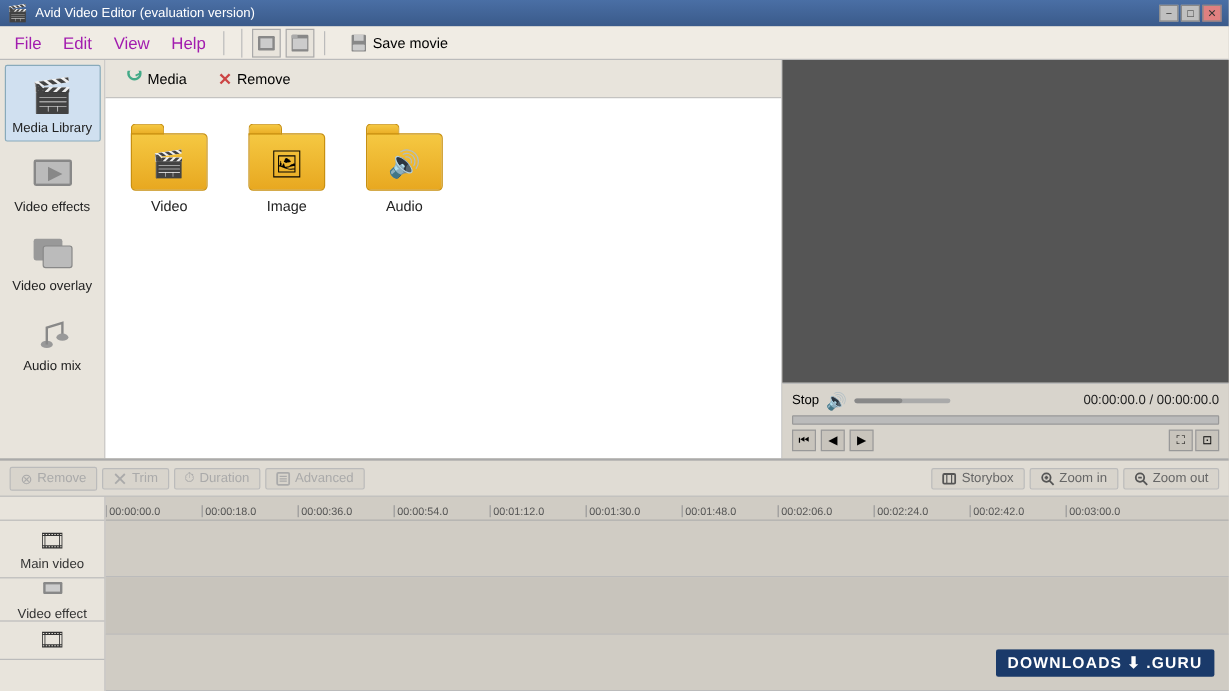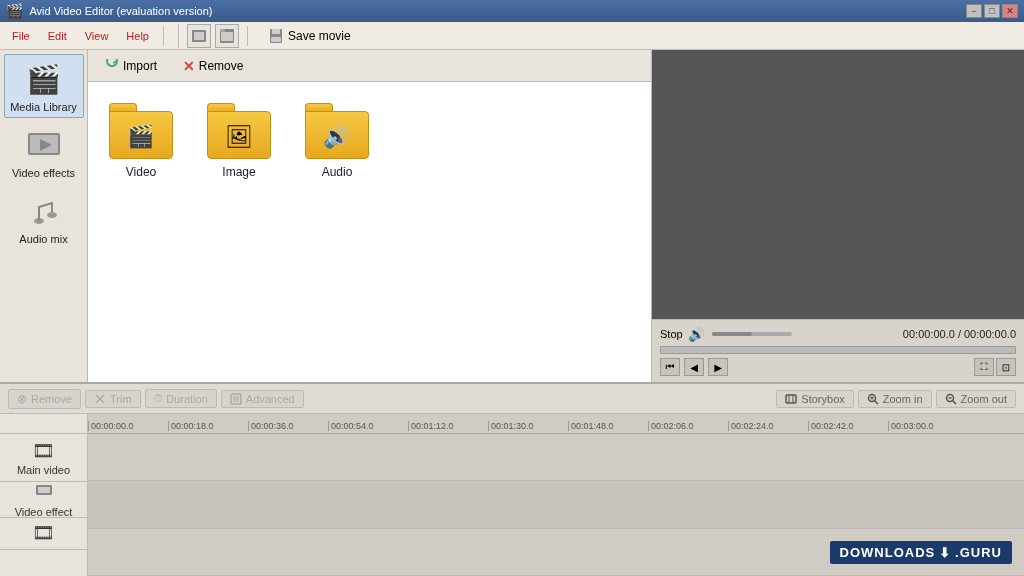--- a/index.html
+++ b/index.html
@@ -55,22 +55,22 @@
       height: 28px;
       display: flex;
       align-items: center;
       border-bottom: 1px solid #bbb;
       padding: 0 4px;
       gap: 2px;
     }
     .menu-item {
       padding: 3px 8px;
       cursor: pointer;
-      font-size: 11px;
-      color: #b91c1c;
+      font-size: 14px;
+      color: #a21caf;
     }
     #toolbar-icons {
       display: flex;
       align-items: center;
       gap: 4px;
       margin-left: 8px;
       padding-left: 8px;
       border-left: 1px solid #bbb;
     }
     .toolbar-icon-btn {
@@ -500,37 +500,46 @@
             <rect x="2" y="6" width="32" height="22" rx="2" fill="#888"></rect>
             <rect x="4" y="8" width="28" height="18" fill="#bbb"></rect>
             <polygon points="14,12 26,18 14,24" fill="#888"></polygon>
           </svg>
         </div>
         <div class="sidebar-label">Video effects</div>
       </div>
       <div class="sidebar-item">
         <div class="sidebar-icon">
           <svg width="36" height="36" viewBox="0 0 36 36">
+            <rect x="2" y="6" width="24" height="18" rx="2" fill="#999"></rect>
+            <rect x="10" y="12" width="24" height="18" rx="2" fill="#bbb" stroke="#888" stroke-width="1"></rect>
+          </svg>
+        </div>
+        <div class="sidebar-label">Video overlay</div>
+      </div>
+      <div class="sidebar-item">
+        <div class="sidebar-icon">
+          <svg width="36" height="36" viewBox="0 0 36 36">
             <ellipse cx="13" cy="28" rx="5" ry="3" fill="#999"></ellipse>
             <path d="M13 28 L13 14 L26 10 L26 22" stroke="#888" stroke-width="2" fill="none"></path>
             <ellipse cx="26" cy="22" rx="5" ry="3" fill="#999"></ellipse>
           </svg>
         </div>
         <div class="sidebar-label">Audio mix</div>
       </div>
     </div>
 
     <div id="media-panel">
       <div id="media-toolbar">
         <div class="media-toolbar-btn">
           <svg width="14" height="14" viewBox="0 0 14 14">
             <path d="M2 2 a5 5 0 1 1 0 0.1 Z" fill="none" stroke="#4a8" stroke-width="2"></path>
             <line x1="8" y1="4" x2="12" y2="2" stroke="#4a8" stroke-width="1.5"></line>
           </svg>
-          <span>Import</span>
+          <span>Media</span>
         </div>
         <div class="media-toolbar-btn">
           <span style="color:#c44; font-size:14px; font-weight:bold;">✕</span>
           <span>Remove</span>
         </div>
       </div>
       <div id="media-files">
 
         <div class="media-file">
           <div class="media-folder-icon">

